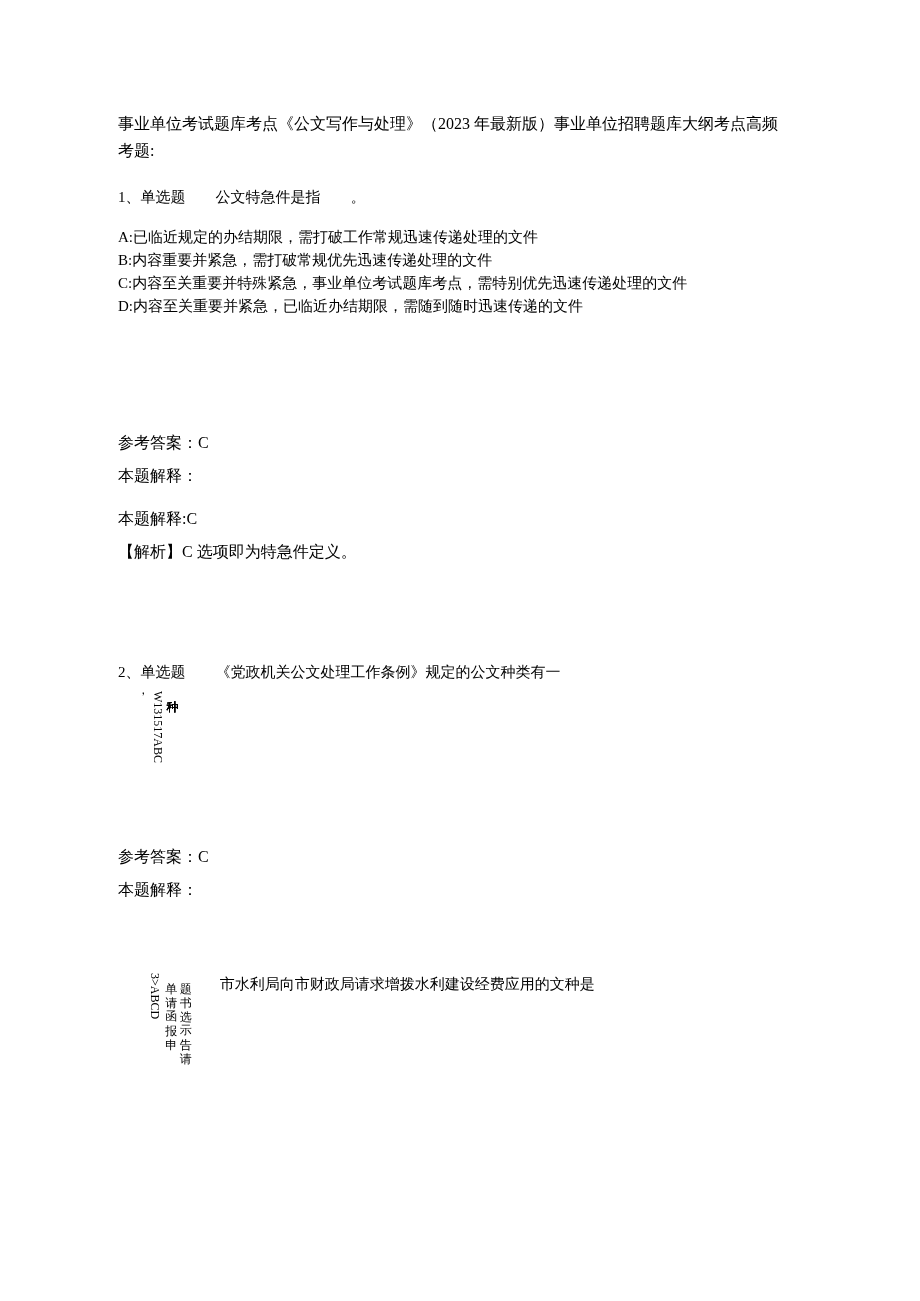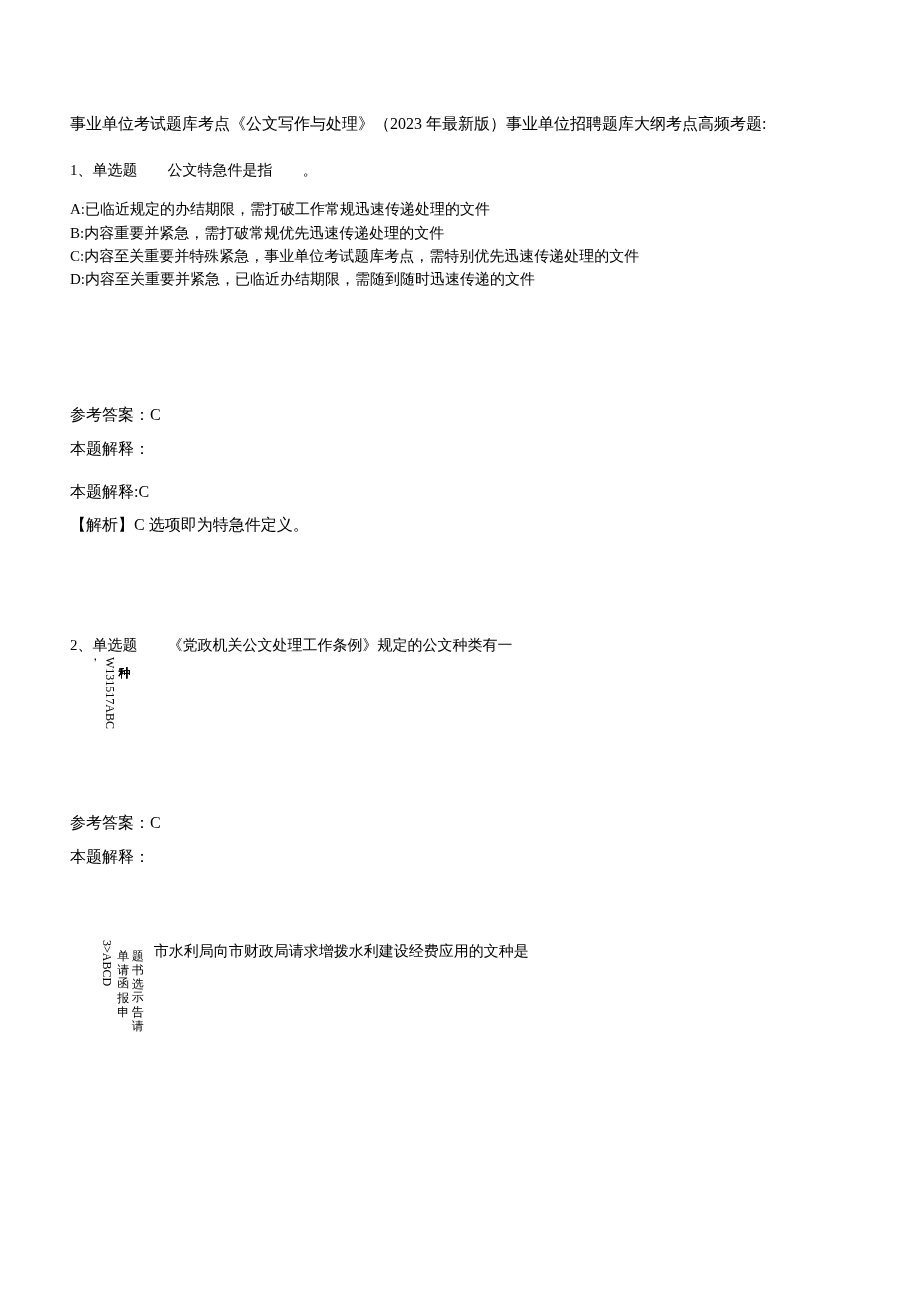--- a/index.html
+++ b/index.html
@@ -5,21 +5,21 @@
   body {
     margin: 0;
     padding: 0;
     background: #ffffff;
     font-family: "SimSun", "宋体", serif;
     font-size: 15px;
     color: #000000;
     width: 920px;
   }
   .page {
-    padding: 110px 130px 60px 70px;
+    padding: 110px 130px 60px 118px;
     line-height: 1.55;
   }
   .title {
     margin-bottom: 22px;
   }
   .q-block {
     margin-bottom: 20px;
   }
   .q-head {
     margin-bottom: 16px;
@@ -49,21 +49,21 @@
     margin-right: 2px;
   }
   .q2-col {
     writing-mode: vertical-rl;
     text-orientation: upright;
     font-size: 12px;
     line-height: 1.05;
   }
   .q-stem-inline {
     font-size: 15px;
-    margin-left: 10px;
+    margin-left: 28px;
   }
   .bigger {
     font-size: 16px;
     line-height: 1.7;
   }
 </style>
 </head>
 <body>
 
 <div class="page">
@@ -82,21 +82,21 @@
 
   <div class="ans-key bigger">参考答案：C</div>
   <div class="ans-exp-label bigger">本题解释：</div>
   <div class="gap-sm"></div>
   <div class="ans-text bigger">本题解释:C</div>
   <div class="ans-text bigger">【解析】C 选项即为特急件定义。</div>
 
   <div class="gap-lg"></div>
 
   <div class="q2-row">
-    <div style="display:flex;flex-direction:column;align-items:flex-start;">
+    <div style="display:flex;flex-direction:column;align-items:flex-start;gap:6px;">
       <span style="font-size:15px;">2、单选题</span>
       <div style="display:flex;align-items:flex-start;margin-left:18px;">
         <span class="q2-left">，</span>
         <span class="q2-en">W131517ABC</span>
         <span class="q2-col">种种种种种</span>
       </div>
     </div>
     <span class="q-stem-inline" style="margin-left:30px;">《党政机关公文处理工作条例》规定的公文种类有一</span>
   </div>
 

